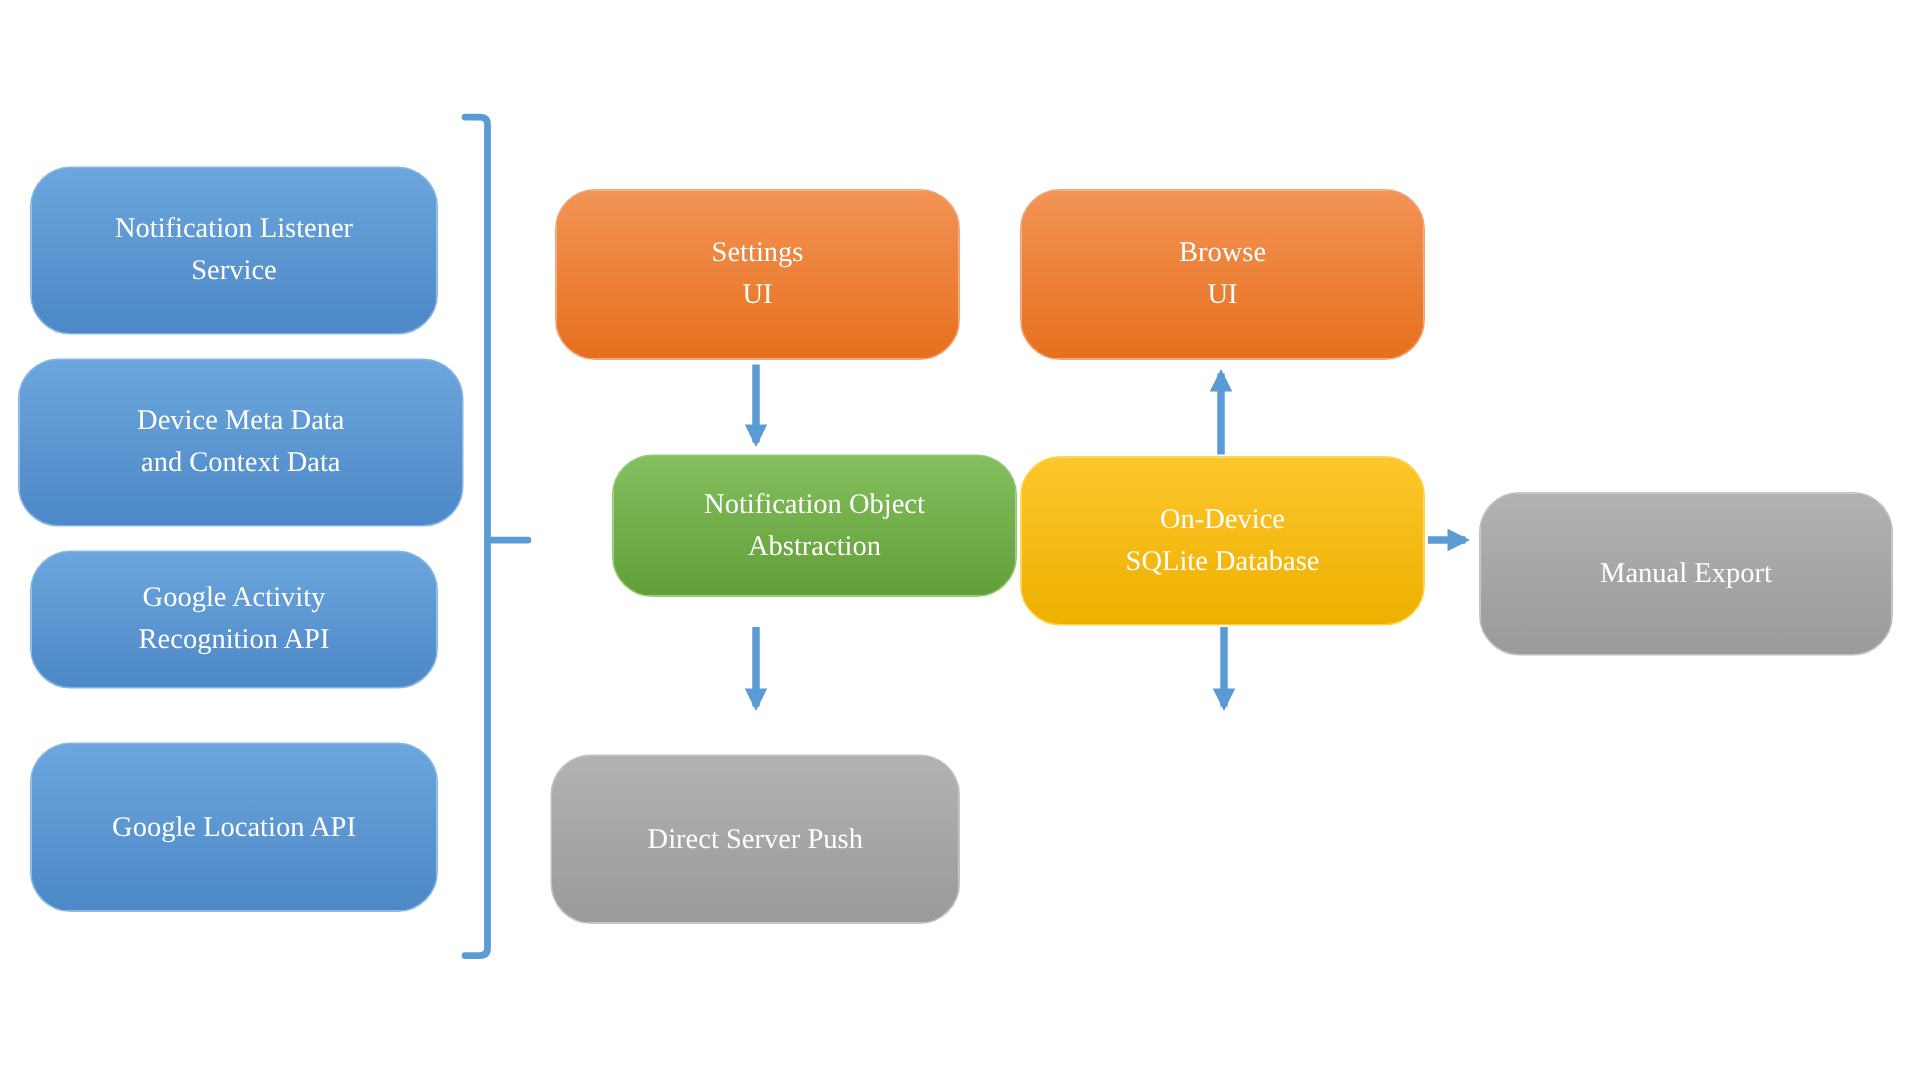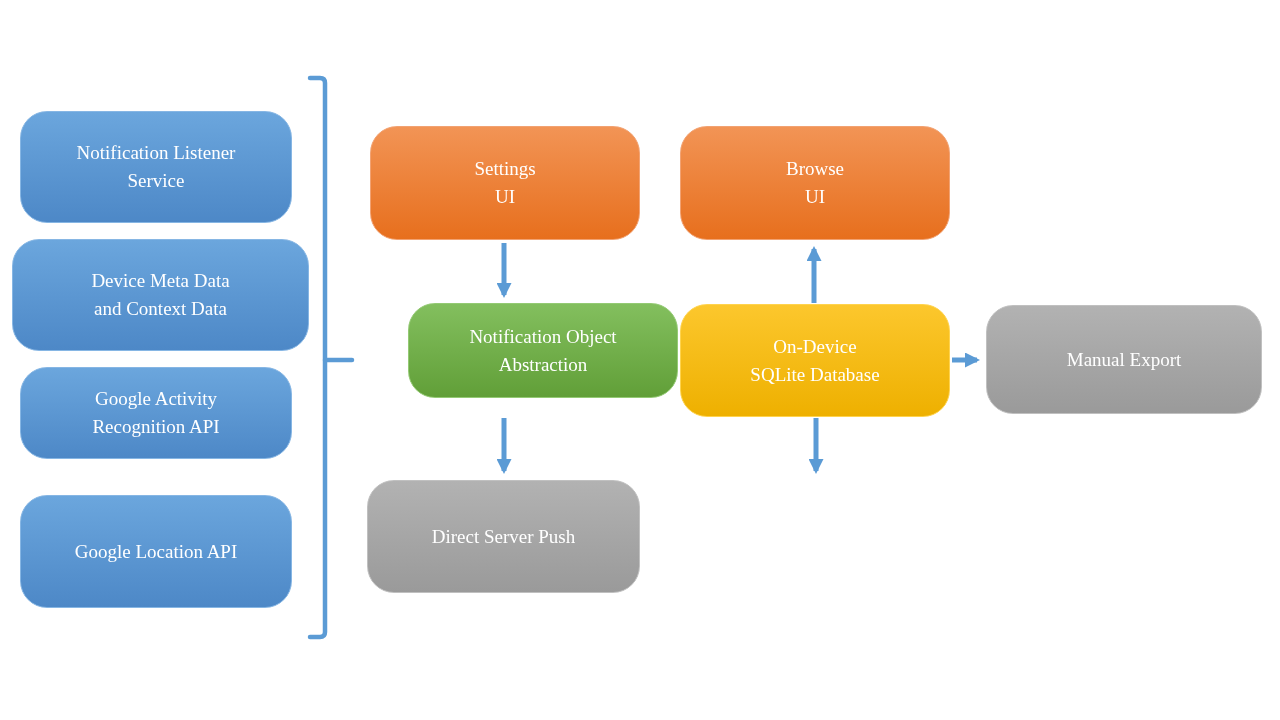--- a/index.html
+++ b/index.html
@@ -23,21 +23,21 @@
   .node{
     position:absolute;border-radius:27px;color:#ffffff;
     display:flex;align-items:center;justify-content:center;text-align:center;
     font-size:19px;line-height:28px;white-space:pre-line;
     box-sizing:border-box;
   }
   .source{background:linear-gradient(180deg,var(--source-top),var(--source-bottom));border:1px solid var(--source-border);}
   .ui{background:linear-gradient(180deg,var(--ui-top),var(--ui-bottom));border:1px solid var(--ui-border);}
   .abstraction{background:linear-gradient(180deg,var(--abstraction-top),var(--abstraction-bottom));border:1px solid var(--abstraction-border);}
   .database{background:linear-gradient(180deg,var(--database-top),var(--database-bottom));border:1px solid var(--database-border);}
-  .output{background:linear-gradient(180deg,var(--output-top),var(--output-bottom));border:1px solid var(--output-border);}
+  .output{background:linear-gradient(180deg,var(--output-top),var(--output-bottom));border:1px solid var(--output-border);margin-top:23px;}
   
   .n-src1{left:20px;top:111px;width:272px;height:112px;}
   .n-src2{left:12px;top:239px;width:297px;height:112px;}
   .n-src3{left:20px;top:367px;width:272px;height:92px;}
   .n-src4{left:20px;top:495px;width:272px;height:113px;}
   .n-settings{left:370px;top:126px;width:270px;height:114px;}
   .n-browse{left:680px;top:126px;width:270px;height:114px;}
   .n-abstraction{left:370px;top:303px;width:270px;height:95px;margin-left:38px;}
   .n-database{left:680px;top:304px;width:270px;height:113px;}
   .n-manual{left:986px;top:305px;width:276px;height:109px;}

